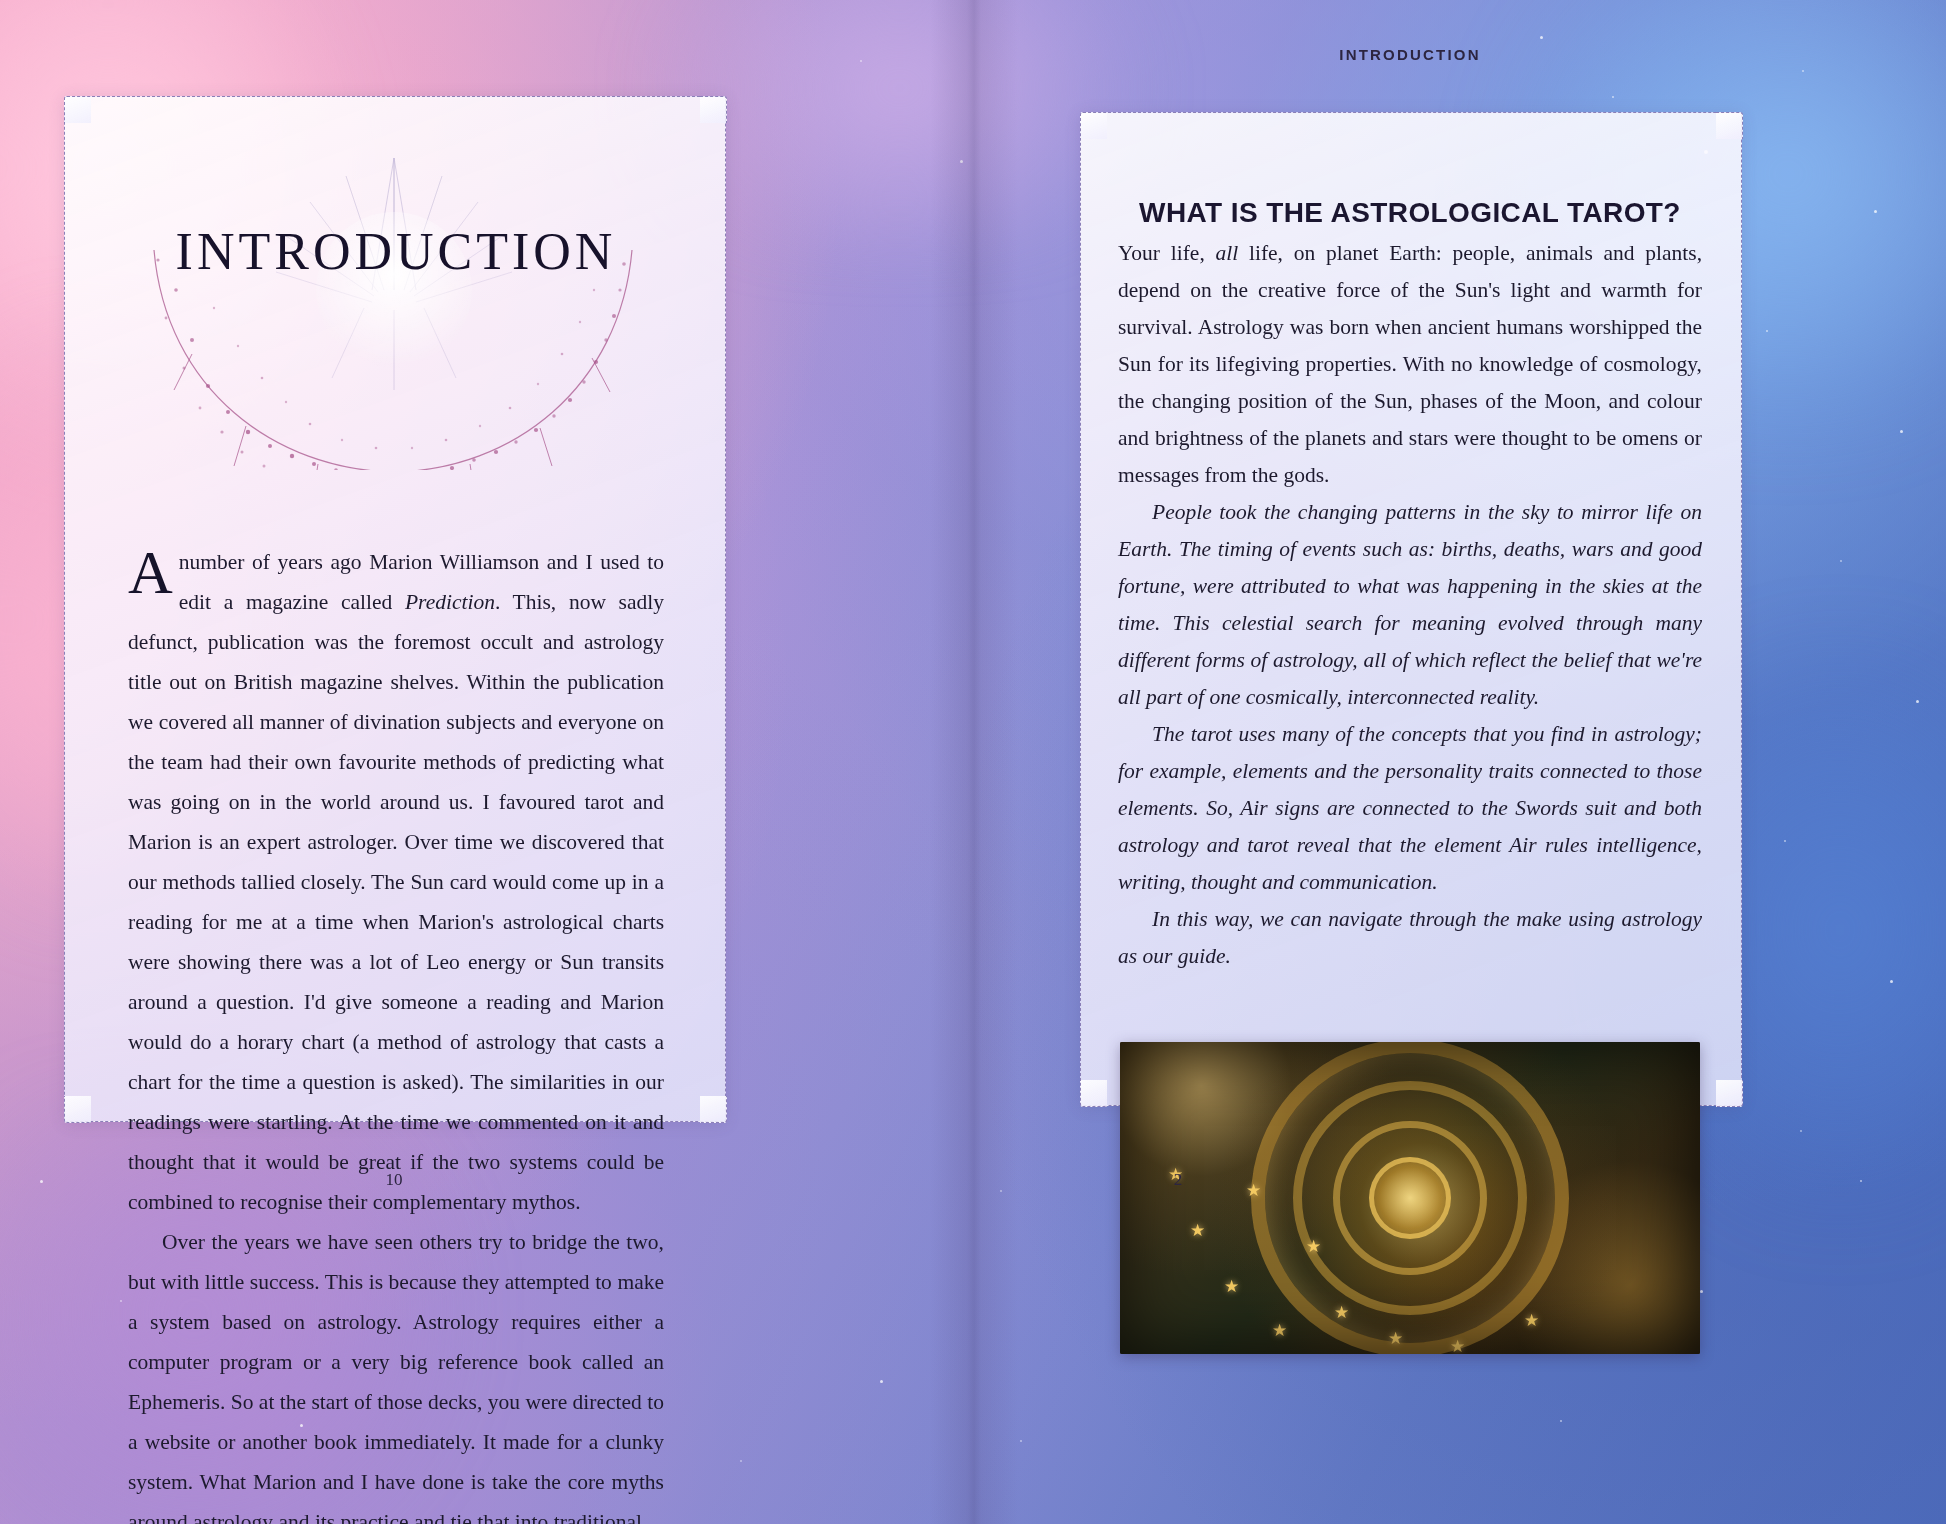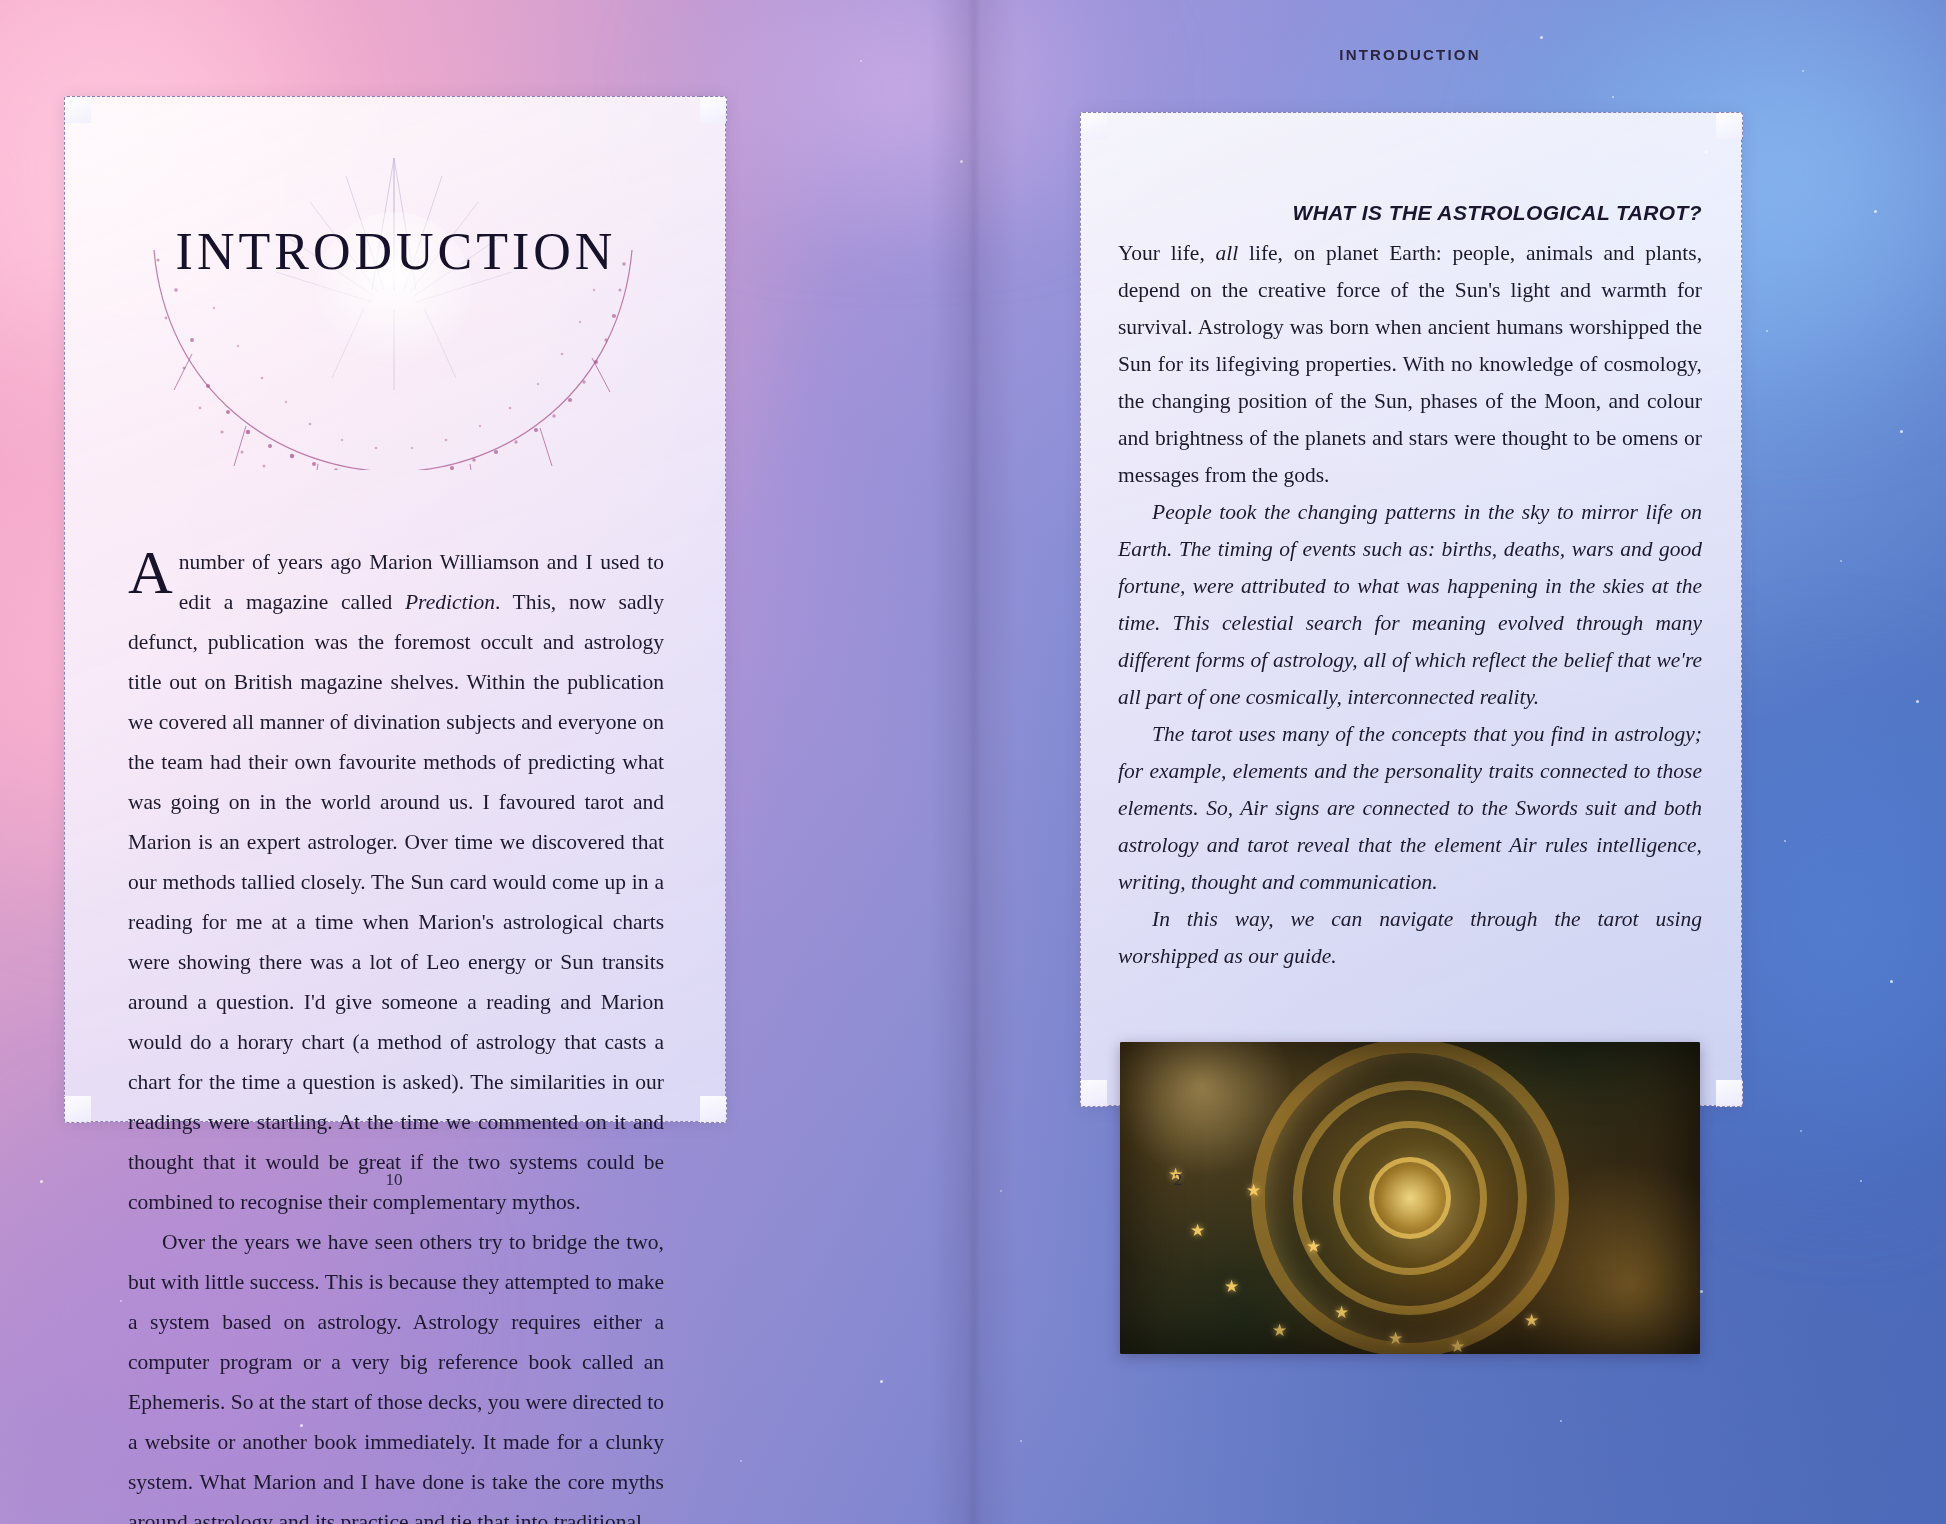--- a/index.html
+++ b/index.html
@@ -173,26 +173,25 @@
     line-height: 37px;
     color: #1d1a2e;
     text-align: justify;
     hyphens: auto;
   }
   #right-body p { margin: 0; }
   #right-body p.indent { text-indent: 34px; font-style: italic; }
   .section-head {
     font-family: "Liberation Sans", sans-serif;
     font-weight: 700;
-    font-size: 21px;
+    font-size: 28px;
     letter-spacing: .4px;
     color: #1b1630;
     margin: 26px 0 4px 0 !important;
-    text-align: right;
-    font-style: italic;
+    text-align: center;
   }
 
   
   #zodiac-photo {
     position: absolute;
     left: 1120px;
     top: 1042px;
     width: 580px;
     height: 312px;
     border-radius: 2px;
@@ -391,21 +390,21 @@
   <div class="notch tr"></div>
   <div class="notch bl"></div>
   <div class="notch br"></div>
 </div>
 
 <div id="right-body">
   <p class="section-head">WHAT IS THE ASTROLOGICAL TAROT?</p>
   <p>Your life, <em>all</em> life, on planet Earth: people, animals and plants, depend on the creative force of the Sun's light and warmth for survival. Astrology was born when ancient humans worshipped the Sun for its lifegiving properties. With no knowledge of cosmology, the changing position of the Sun, phases of the Moon, and colour and brightness of the planets and stars were thought to be omens or messages from the gods.</p>
   <p class="indent">People took the changing patterns in the sky to mirror life on Earth. The timing of events such as: births, deaths, wars and good fortune, were attributed to what was happening in the skies at the time. This celestial search for meaning evolved through many different forms of astrology, all of which reflect the belief that we're all part of one cosmically, interconnected reality.</p>
   <p class="indent">The tarot uses many of the concepts that you find in astrology; for example, elements and the personality traits connected to those elements. So, Air signs are connected to the Swords suit and both astrology and tarot reveal that the element Air rules intelligence, writing, thought and communication.</p>
-  <p class="indent">In this way, we can navigate through the tarot using worshipped as our guide.</p>
+  <p class="indent">In this way, we can navigate through the make using astrology as our guide.</p>
 </div>
 
 <div id="zodiac-photo">
   <div class="photo-inner"></div>
   <div class="wheel w1"></div>
   <div class="wheel w2"></div>
   <div class="wheel w3"></div>
   <div class="wheel w4"></div>
   <div class="photo-star" style="left:70px;  top:180px;">★</div>
   <div class="photo-star" style="left:104px; top:236px;">★</div>

